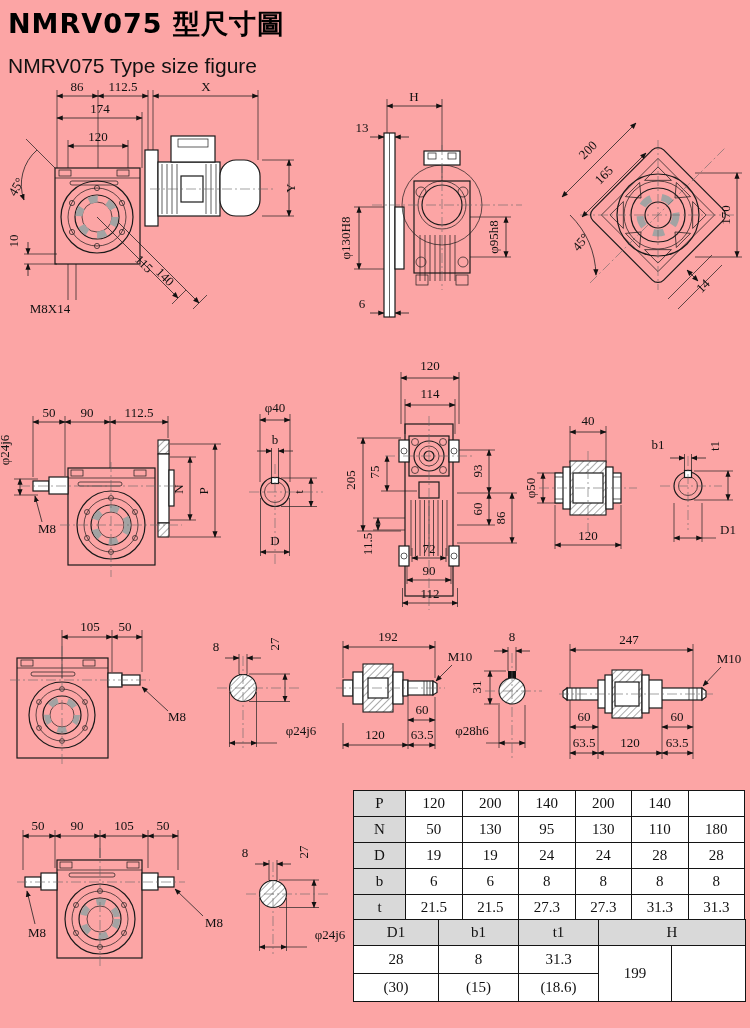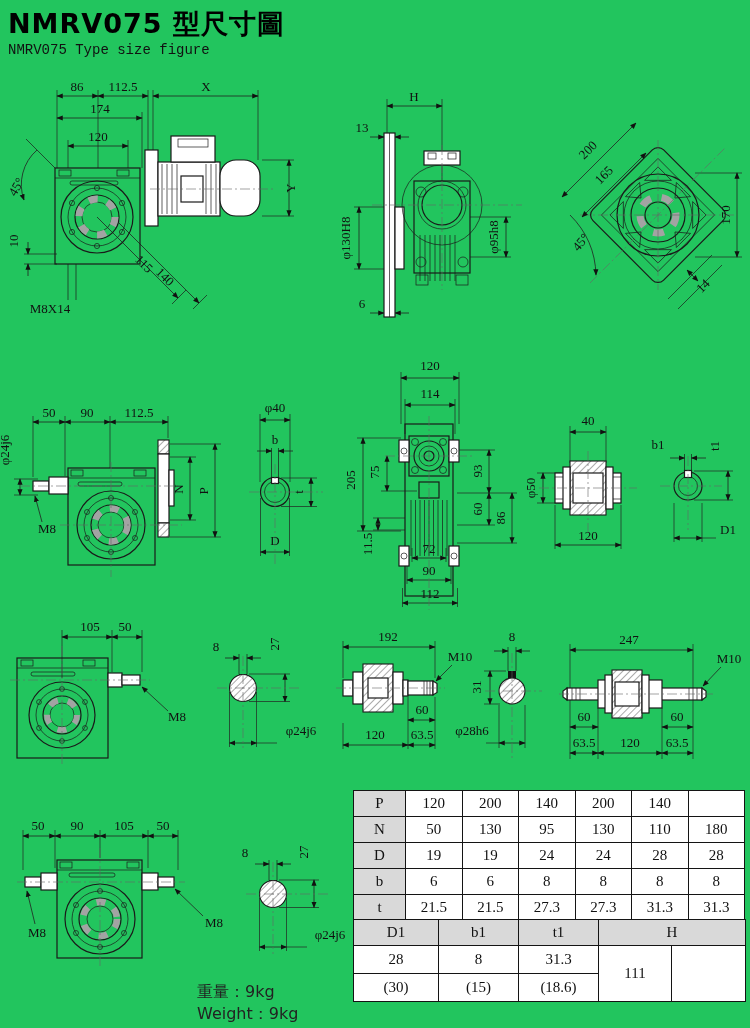--- a/index.html
+++ b/index.html
@@ -1,31 +1,31 @@
 <!DOCTYPE html>
 <html><head>
 <meta charset="utf-8">
 <style>
   *{box-sizing:border-box}
   html,body{margin:0;padding:0;background:#fff}
-  #page{position:relative;width:750px;height:1028px;background:#22c55e;overflow:hidden;font-family:"Liberation Serif",serif;color:#111}
+  #page{position:relative;width:750px;height:1028px;background:#fca5a5;overflow:hidden;font-family:"Liberation Serif",serif;color:#111}
   .abs{position:absolute}
   svg text{font-family:"Liberation Serif",serif;font-size:13px;fill:#111;text-anchor:middle}
   .ln{stroke:#1a1a1a;stroke-width:1.2;fill:none}
   .lnf{stroke:#1a1a1a;stroke-width:1.2;fill:#fff}
   .tn{stroke:#1a1a1a;stroke-width:.7;fill:none}
   .dm{stroke:#222;stroke-width:.8;fill:none;marker-start:url(#ar);marker-end:url(#ar)}
   .dme{stroke:#222;stroke-width:.8;fill:none;marker-end:url(#ar)}
   .ex{stroke:#222;stroke-width:.7;fill:none}
   .cl{stroke:#666;stroke-width:.6;fill:none;stroke-dasharray:10 3 2 3}
   .hx{fill:url(#hxp);stroke:#1a1a1a;stroke-width:1.1}
   .blk{fill:#111;stroke:none}
   .gr{stroke:#a3a3a3;fill:none}
   .title-cn{font-family:"DejaVu Sans",sans-serif;font-weight:bold;font-size:27px;letter-spacing:1px;color:#000}
-  .title-en{font-family:Liberation Mono, monospace;font-size:14px;margin-top:0;color:#111}
+  .title-en{font-family:Liberation Sans, sans-serif;font-size:21px;margin-top:12px;color:#111}
   .dimtab{border-collapse:collapse;table-layout:fixed;width:392px;font-size:15px}
   .dimtab td,.dimtab th{border:1.7px solid #141414;text-align:center;padding:0;font-weight:normal;background:#fff;height:26px}
   .dimtab .lab{background:#d9d9d9}
   .dimtab.bt{margin-top:-1.7px}
   .weight{font-family:"DejaVu Sans",sans-serif;font-size:16px;color:#222;line-height:22px}
 </style>
 </head>
 <body>
 
 <div id="page">
@@ -765,30 +765,26 @@
           <tr>
       <th class="lab" style="height:22px">D1</th>
       <th class="lab">b1</th>
       <th class="lab">t1</th>
       <th class="lab" colspan="2">H</th>
     </tr>
     <tr>
       <td style="height:28px">28</td>
       <td>8</td>
       <td>31.3</td>
-      <td rowspan="2">111</td>
+      <td rowspan="2">199</td>
       <td rowspan="2"></td>
     </tr>
     <tr>
       <td style="height:28px">(30)</td>
       <td>(15)</td>
       <td>(18.6)</td>
     </tr>
   </tbody>
       </table>
 </div>
 
-<div class="abs weight" style="left:197px;top:981px">
-  <div>重量：9kg</div>
-  <div>Weight：9kg</div>
+
 </div>
 
-</div>
-
 </body></html>

